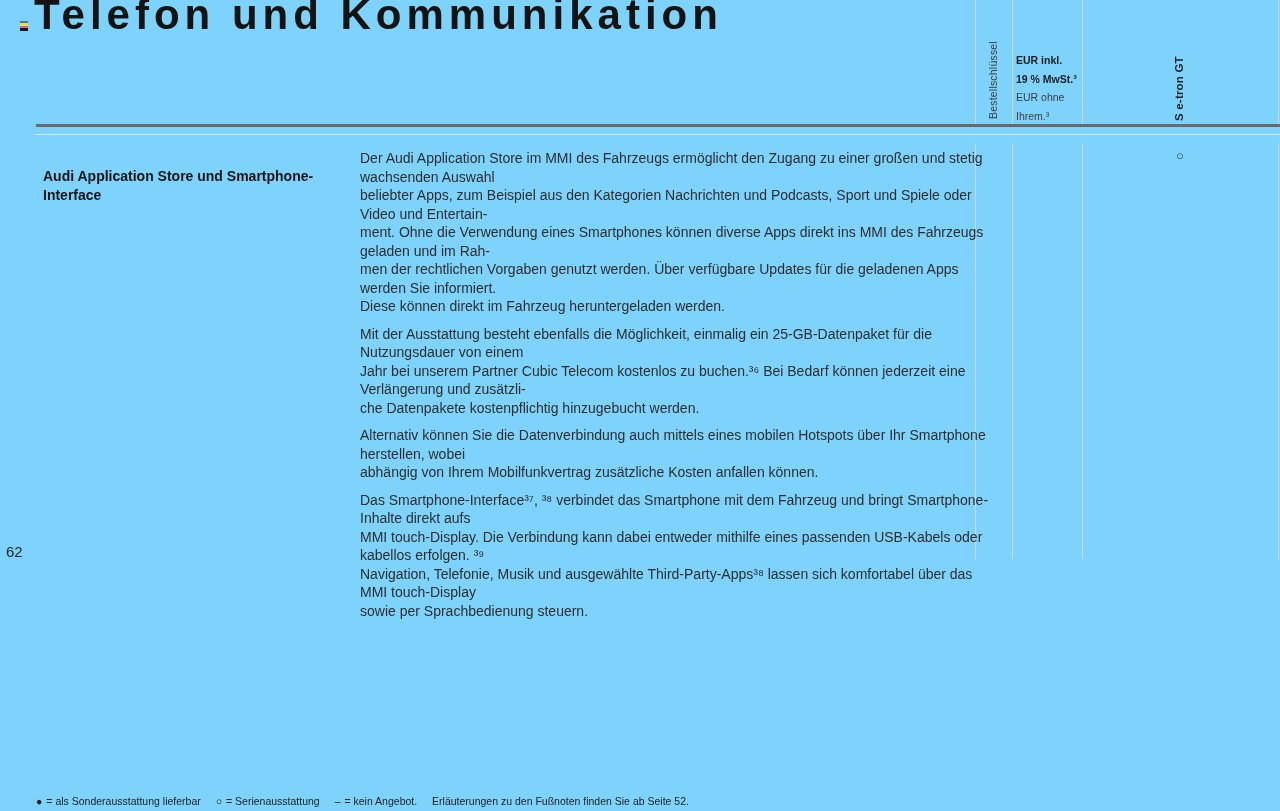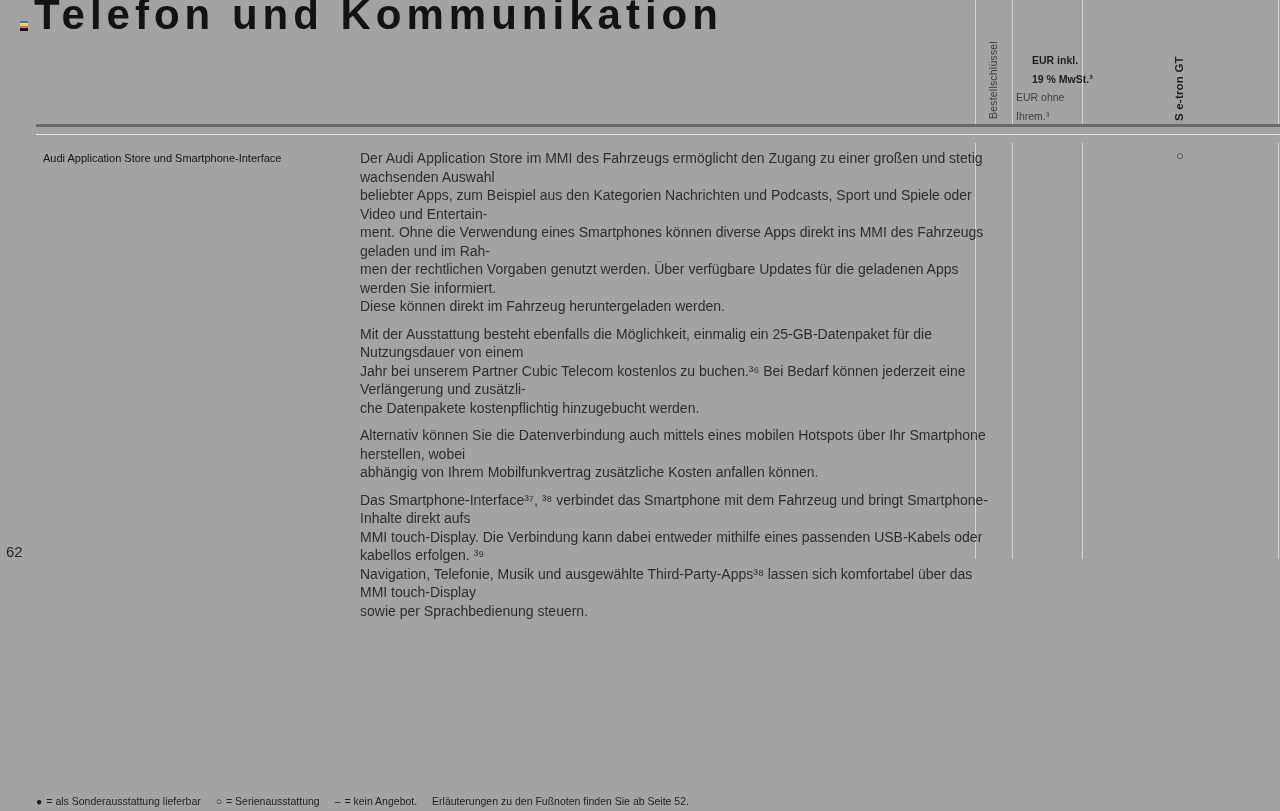--- a/index.html
+++ b/index.html
@@ -1,17 +1,17 @@
 <!DOCTYPE html>
 <html><head>
 <meta charset="utf-8">
 <style>
   html,body{margin:0;padding:0;background:#ffffff;}
   .page{
-    position:relative;width:1280px;height:811px;background:#a3a3a3;overflow:hidden;
+    position:relative;width:1280px;height:811px;background:#7dd3fc;overflow:hidden;
     font-family:"Liberation Sans","DejaVu Sans",sans-serif;color:#2d2d2d;
   }
   
   .reg-mark{position:absolute;left:20px;top:21px;width:8px;}
   .reg-mark i{display:block;width:8px;height:2.4px;}
   
   .title{
     position:absolute;left:34px;top:-7px;margin:0;
     font-size:42px;line-height:1.05;font-weight:700;letter-spacing:5px;color:#131313;
   }
@@ -21,25 +21,25 @@
   .vl-h{top:0;height:125px}
   .vl-b{top:143px;height:416px}
   .rule-thick{position:absolute;left:36px;width:1244px;top:124px;height:3px;background:#6a6a6a;}
   .rule-thin{position:absolute;left:36px;width:1244px;top:134px;height:1px;background:#e5e5e5;}
   
   .rot{position:absolute;transform:rotate(-90deg);transform-origin:0 0;white-space:nowrap;}
   .col-bestell{left:987px;top:119px;font-size:10.5px;color:#3d3d3d;letter-spacing:0.2px;}
   .col-model{left:1173px;top:121px;font-size:11.5px;font-weight:700;color:#1c1c1c;letter-spacing:0.2px;}
   
   .eur-block{position:absolute;left:1016px;top:51px;font-size:10.5px;line-height:18.5px;color:#3d3d3d;}
-  .eur-block .b{font-weight:700;color:#1c1c1c;margin-left:16px;}
+  .eur-block .b{font-weight:700;color:#1c1c1c;}
   
   .row-label{
-    position:absolute;left:43px;top:149px;width:310px;
-    font-size:11px;font-weight:400;line-height:18.5px;color:#141414;
+    position:absolute;left:43px;top:167px;width:310px;
+    font-size:14px;font-weight:700;line-height:18.5px;color:#141414;
   }
   .textcol{position:absolute;left:360px;top:149px;width:640px;}
   .para{
     margin:0 0 9px 0;font-size:14px;line-height:18.5px;color:#2d2d2d;
     white-space:pre-line;
   }
   .status{
     position:absolute;left:1082px;top:149px;width:196px;text-align:center;
     font-size:12.5px;line-height:14px;color:#2b2b2b;
   }

